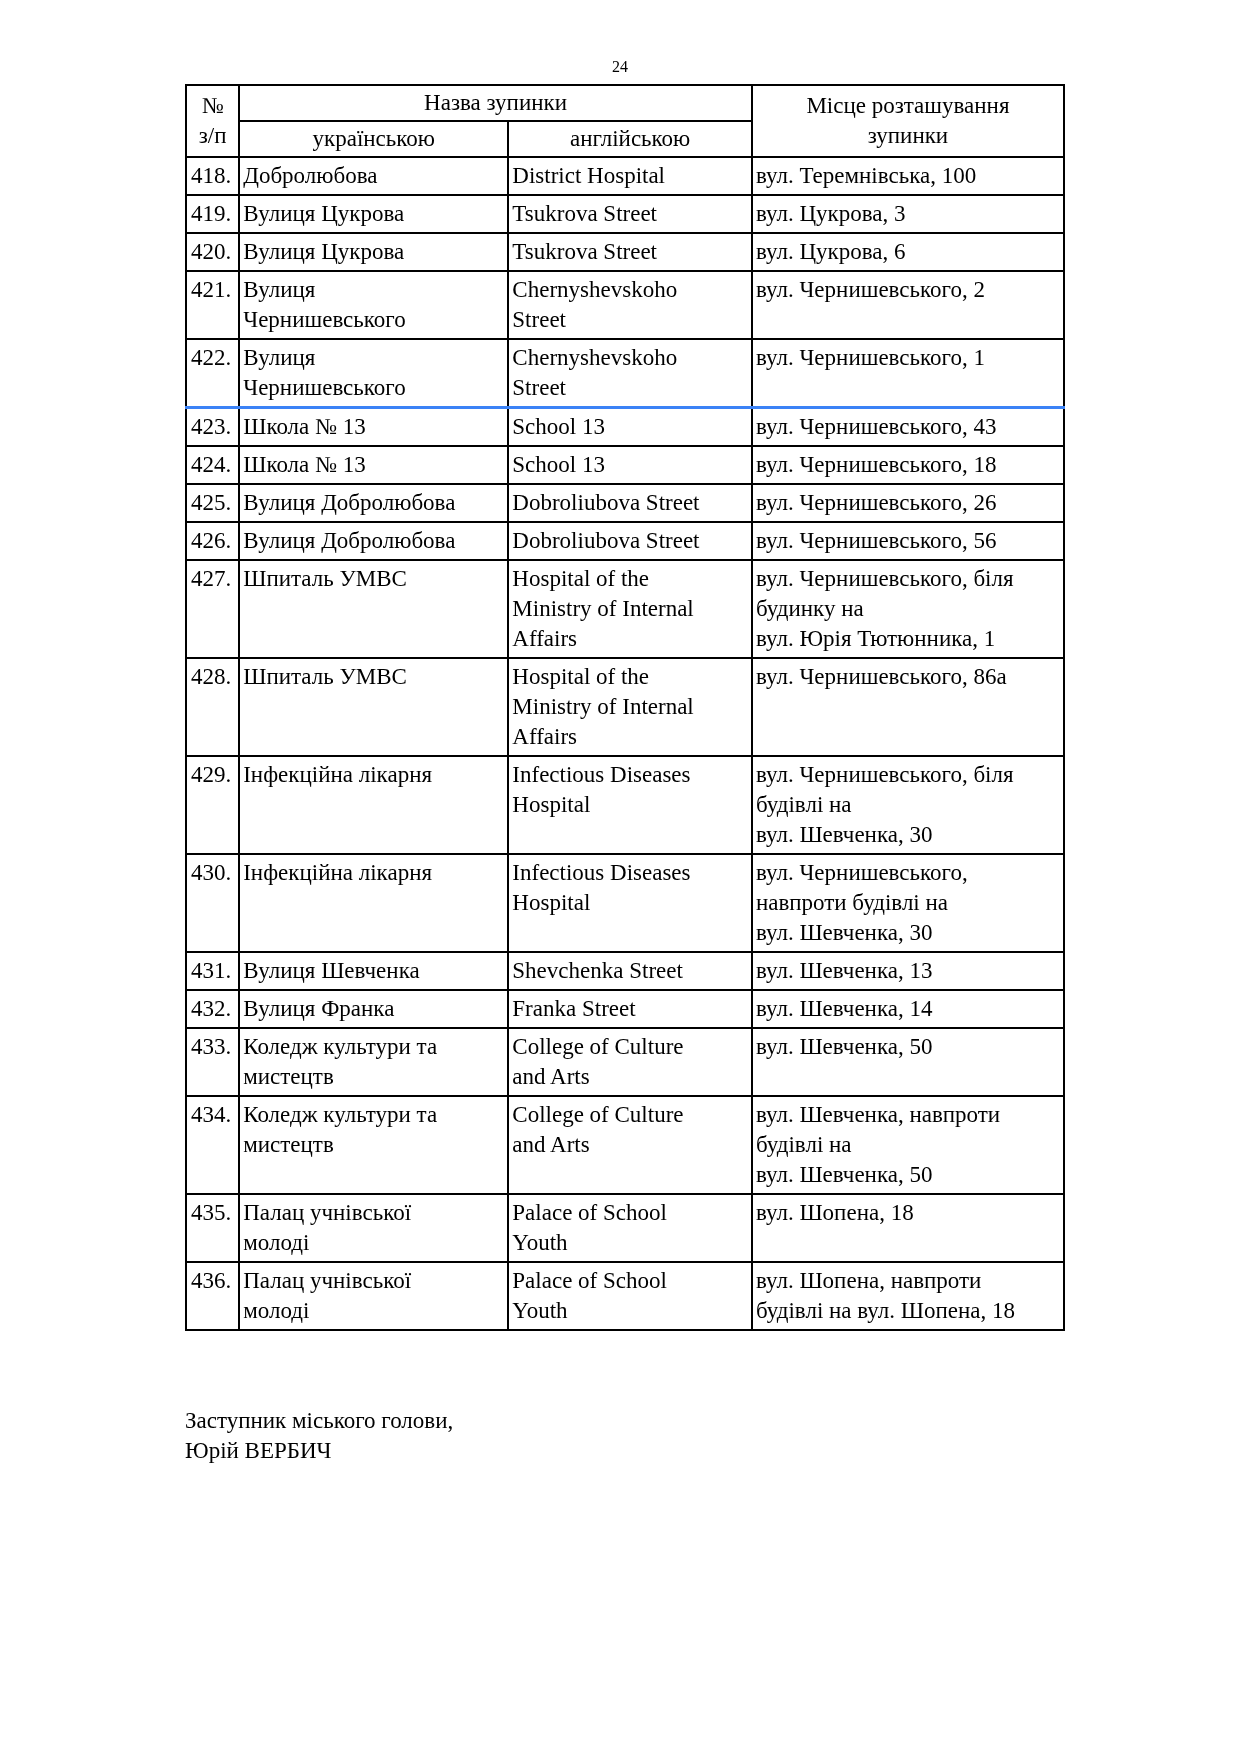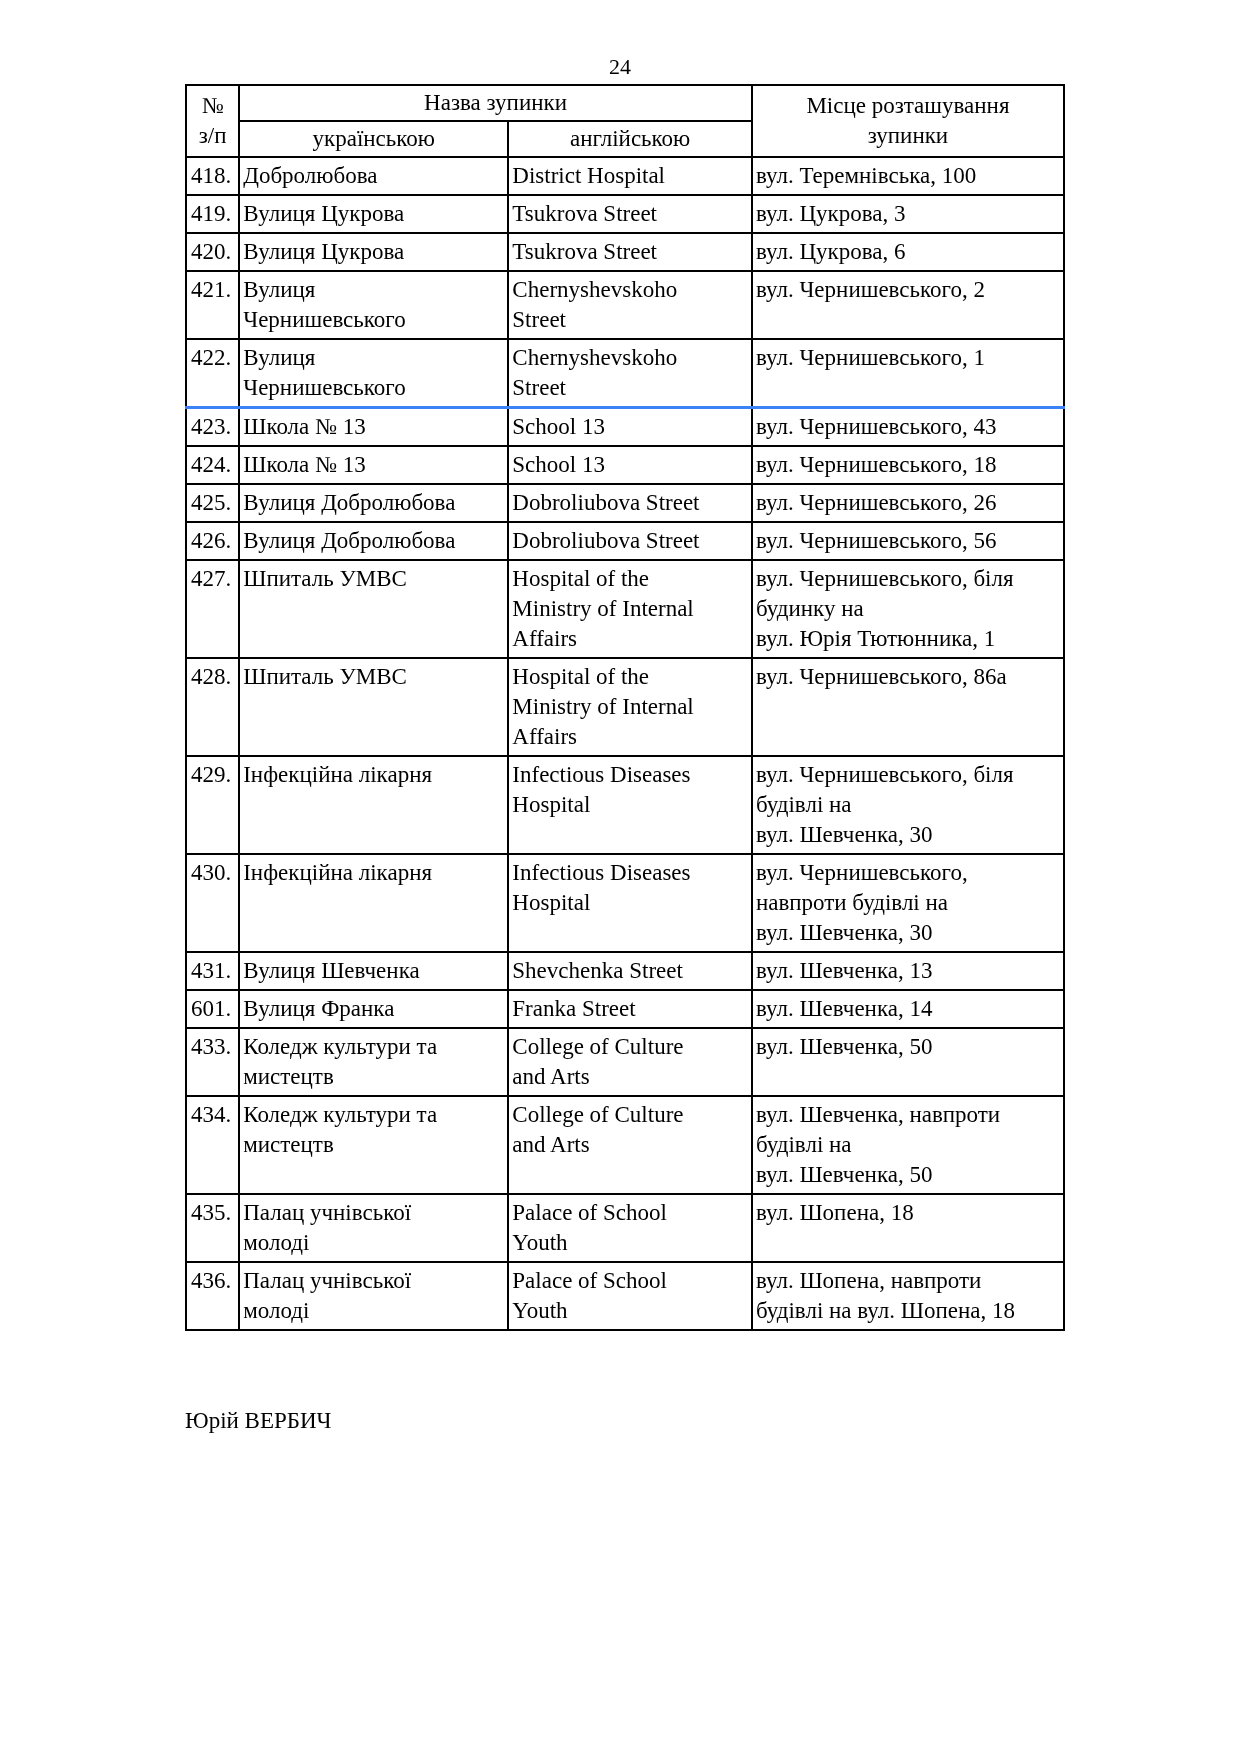--- a/index.html
+++ b/index.html
@@ -14,21 +14,21 @@
       font-family: "Liberation Serif", "DejaVu Serif", serif;
       color: #000000;
       overflow: hidden;
     }
     .page-number {
       position: absolute;
       top: 54px;
       left: 0;
       width: 1240px;
       text-align: center;
-      font-size: 22px;
+      font-size: 16px;
       line-height: 26px;
     }
     .stops-table {
       position: absolute;
       top: 84px;
       left: 185px;
       width: 880px;
       border-collapse: collapse;
       table-layout: fixed;
       font-size: 23px;
@@ -286,21 +286,21 @@
           <span class="line">Вулиця Шевченка</span>
         </td>
         <td>
           <span class="line">Shevchenka Street</span>
         </td>
         <td>
           <span class="line">вул. Шевченка, 13</span>
         </td>
       </tr>
       <tr>
-        <td class="cell-num">601.</td>
+        <td class="cell-num">432.</td>
         <td>
           <span class="line">Вулиця Франка</span>
         </td>
         <td>
           <span class="line">Franka Street</span>
         </td>
         <td>
           <span class="line">вул. Шевченка, 14</span>
         </td>
       </tr>
@@ -360,16 +360,17 @@
         </td>
         <td>
           <span class="line">вул. Шопена, навпроти</span>
           <span class="line">будівлі на вул. Шопена, 18</span>
         </td>
       </tr>
     </tbody>
 </table>
 
 <div class="signature-block">
+  <span class="signature-left">Заступник міського голови,</span>
   <div class="signature-row">
     <span>Юрій ВЕРБИЧ</span>
   </div>
 </div>
 
 </body></html>

